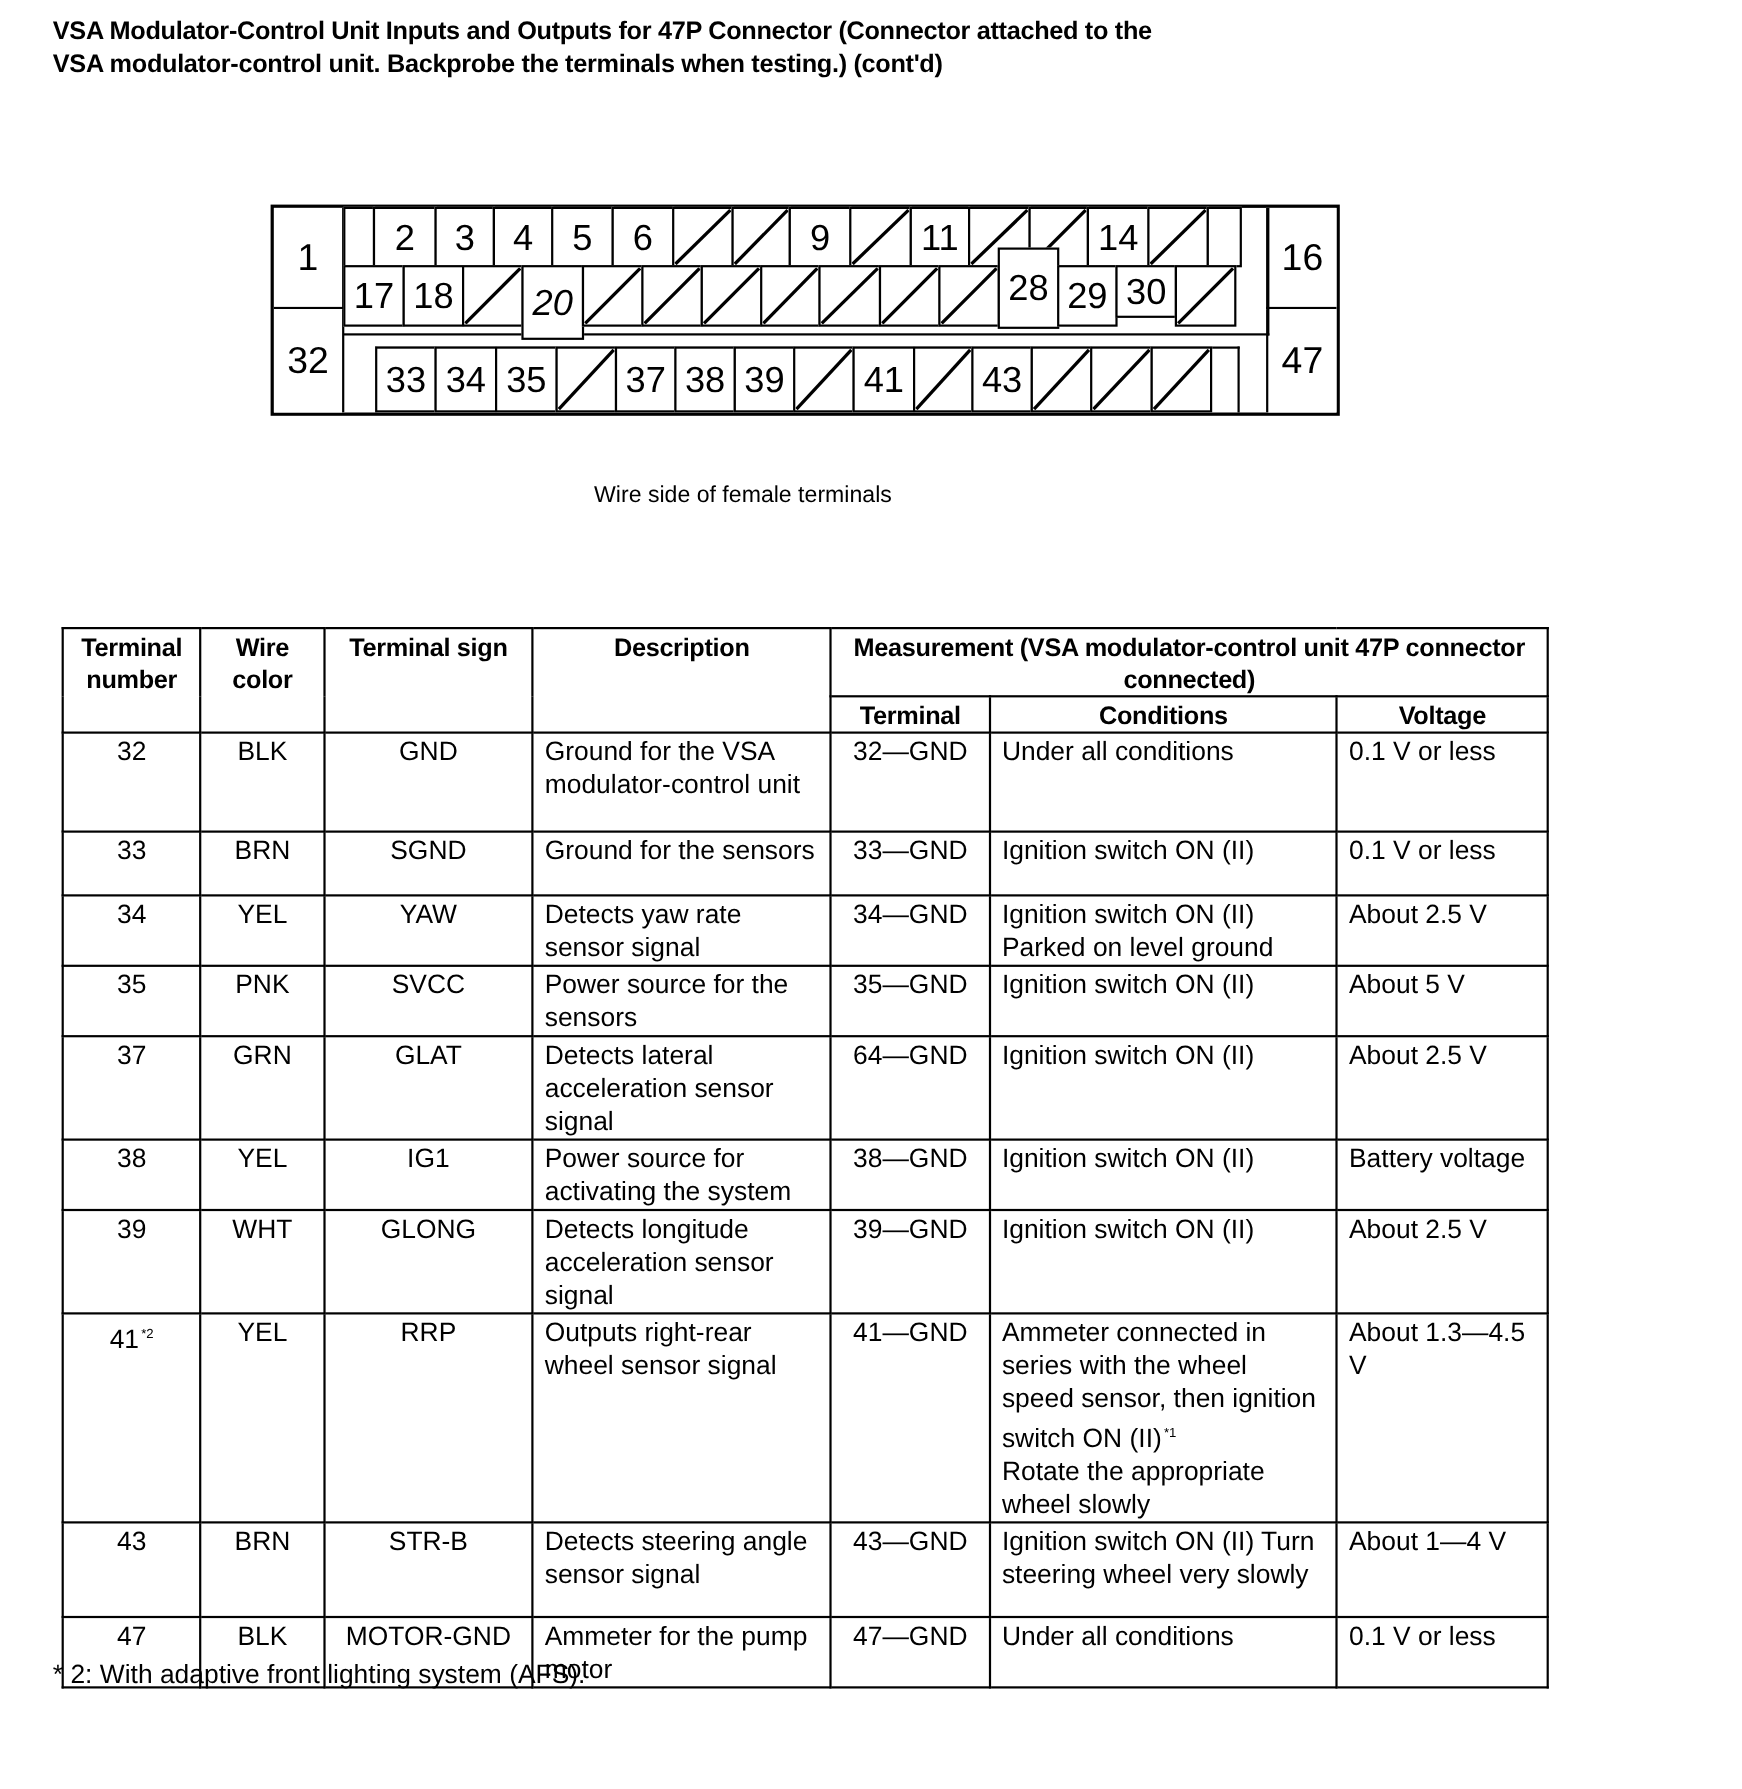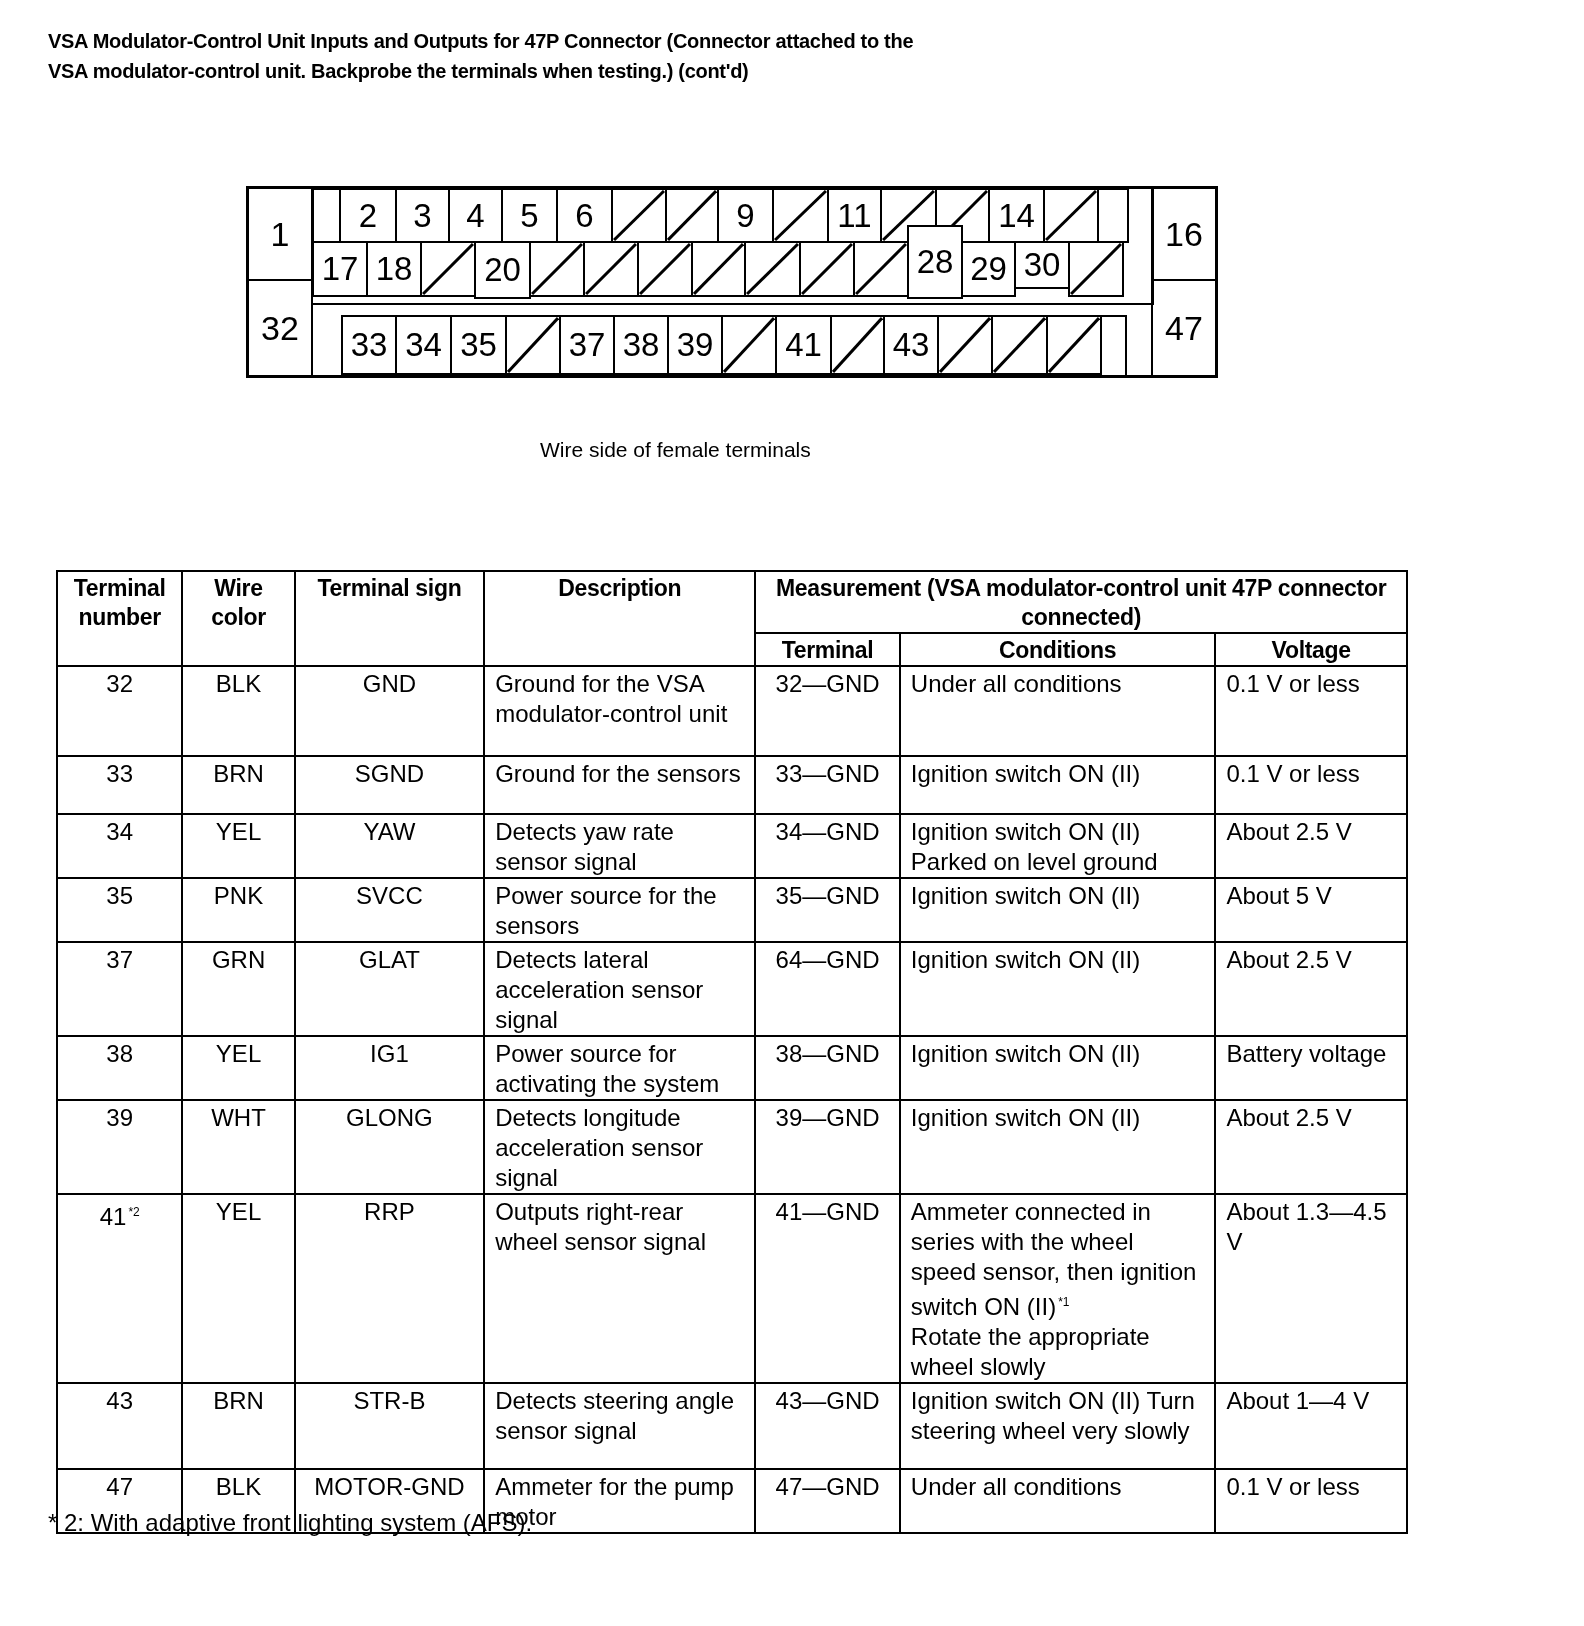--- a/index.html
+++ b/index.html
@@ -1,17 +1,17 @@
 <!DOCTYPE html>
 <html><head>
 <meta charset="utf-8">
 <style>
   html, body { margin: 0; padding: 0; background: #ffffff; }
   body { width: 1584px; height: 1626px; position: relative; color: #000; font-family: "Liberation Sans", sans-serif; overflow: hidden; }
-  .title { position: absolute; left: 48px; top: 26px; width: 1480px; font-weight: bold; font-size: 20px; line-height: 30px; letter-spacing: -0.3px; }
+  .title { position: absolute; left: 48px; top: 12px; width: 1480px; font-weight: bold; font-size: 23px; line-height: 30px; letter-spacing: -0.3px; }
   .title div { white-space: nowrap; }
 
   
   .conn { position: absolute; left: 246px; top: 186px; width: 972px; height: 192px; border: 3px solid #000; box-sizing: border-box; }
   .pin { position: absolute; box-sizing: border-box; border: 2px solid #000; font-size: 33px; font-weight: normal; display: flex; align-items: center; justify-content: center; background: #fff; }
   .pin.blank svg { position: absolute; left: 0; top: 0; width: 100%; height: 100%; }
   .big { position: absolute; box-sizing: border-box; font-size: 34px; display: flex; align-items: center; justify-content: center; background: #fff; }
   .inner-frame { position: absolute; box-sizing: border-box; border: 2px solid #000; }
   .caption { position: absolute; left: 540px; top: 438px; width: 380px; text-align: left; font-size: 21px; }
 
@@ -90,21 +90,21 @@
       <div class="pin" style="left: 848px; top: -1px; width: 32px; height: 55px;"></div>
     </div>
   <div id="row2">
       <div class="pin" style="left: 63px; top: 52px; width: 56px; height: 56px;">17</div>
       <div class="pin" style="left: 117px; top: 52px; width: 56px; height: 56px;">18</div>
       <div class="pin blank" style="left: 171px; top: 52px; width: 56px; height: 56px;">
         <svg viewBox="0 0 100 100" preserveAspectRatio="none">
           <line x1="2" y1="98" x2="98" y2="2" stroke="#000" stroke-width="3" vector-effect="non-scaling-stroke"></line>
         </svg>
       </div>
-      <div class="pin" style="left: 225px; top: 52px; width: 57px; height: 58px;">20</div>
+      <div class="pin" style="left: 225px; top: 52px; width: 57px; height: 68px; font-style: italic;">20</div>
       <div class="pin blank" style="left: 280px; top: 52px; width: 56px; height: 56px;">
         <svg viewBox="0 0 100 100" preserveAspectRatio="none">
           <line x1="2" y1="98" x2="98" y2="2" stroke="#000" stroke-width="3" vector-effect="non-scaling-stroke"></line>
         </svg>
       </div>
       <div class="pin blank" style="left: 334px; top: 52px; width: 56px; height: 56px;">
         <svg viewBox="0 0 100 100" preserveAspectRatio="none">
           <line x1="2" y1="98" x2="98" y2="2" stroke="#000" stroke-width="3" vector-effect="non-scaling-stroke"></line>
         </svg>
       </div>

